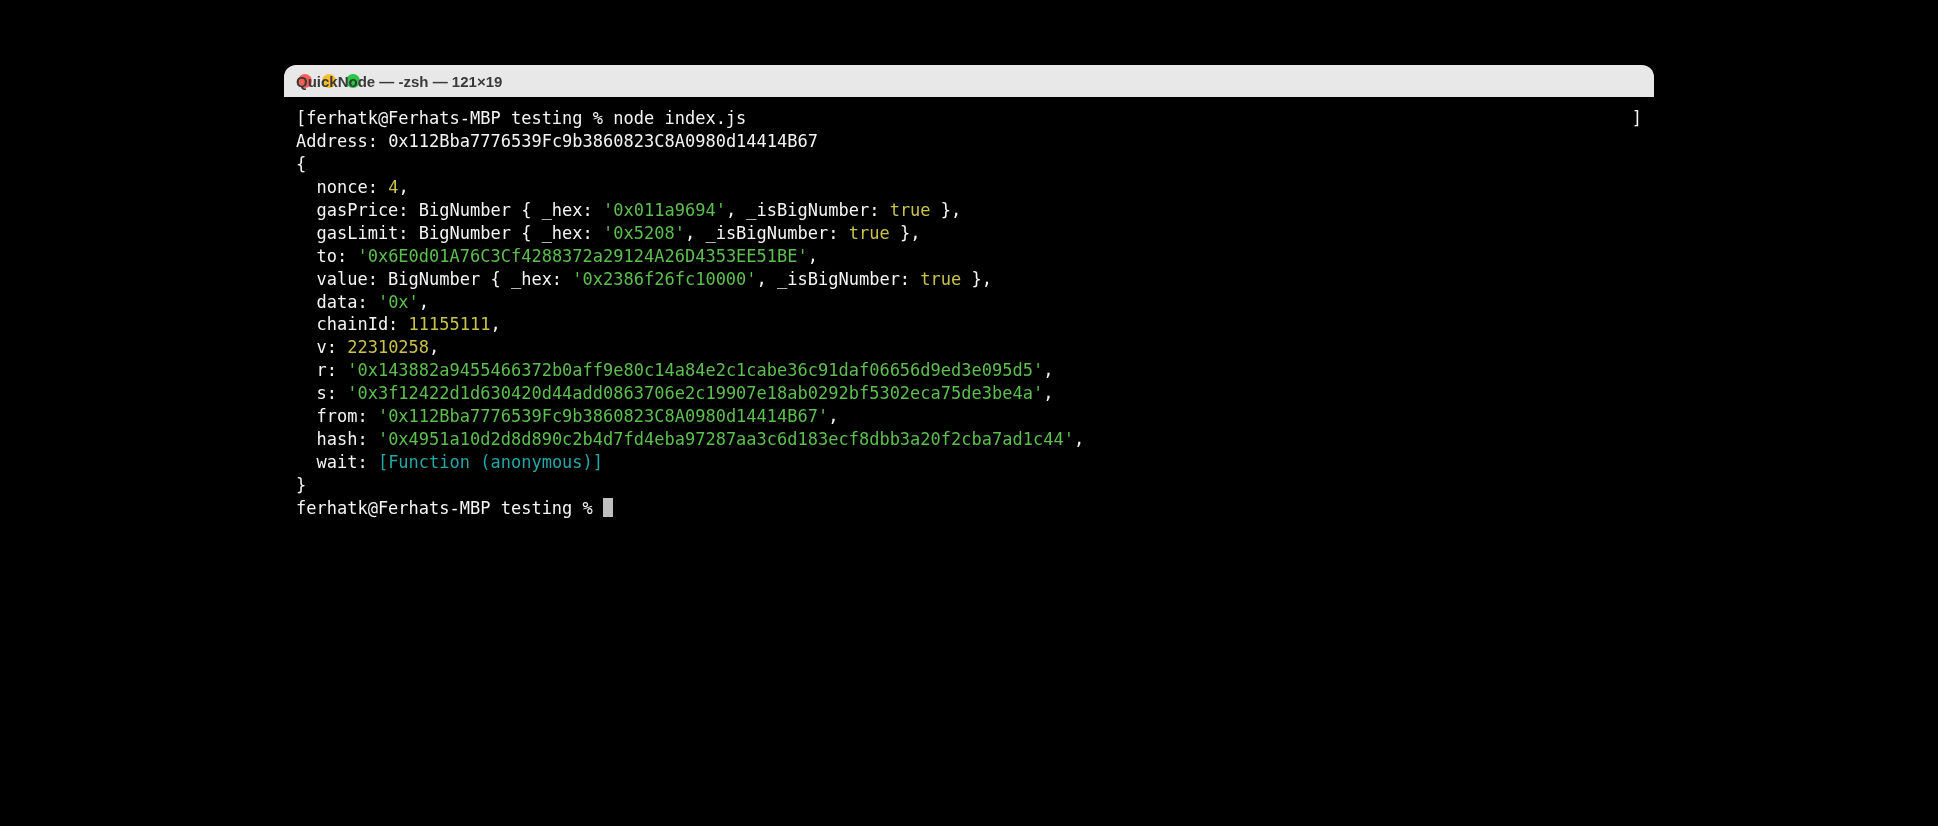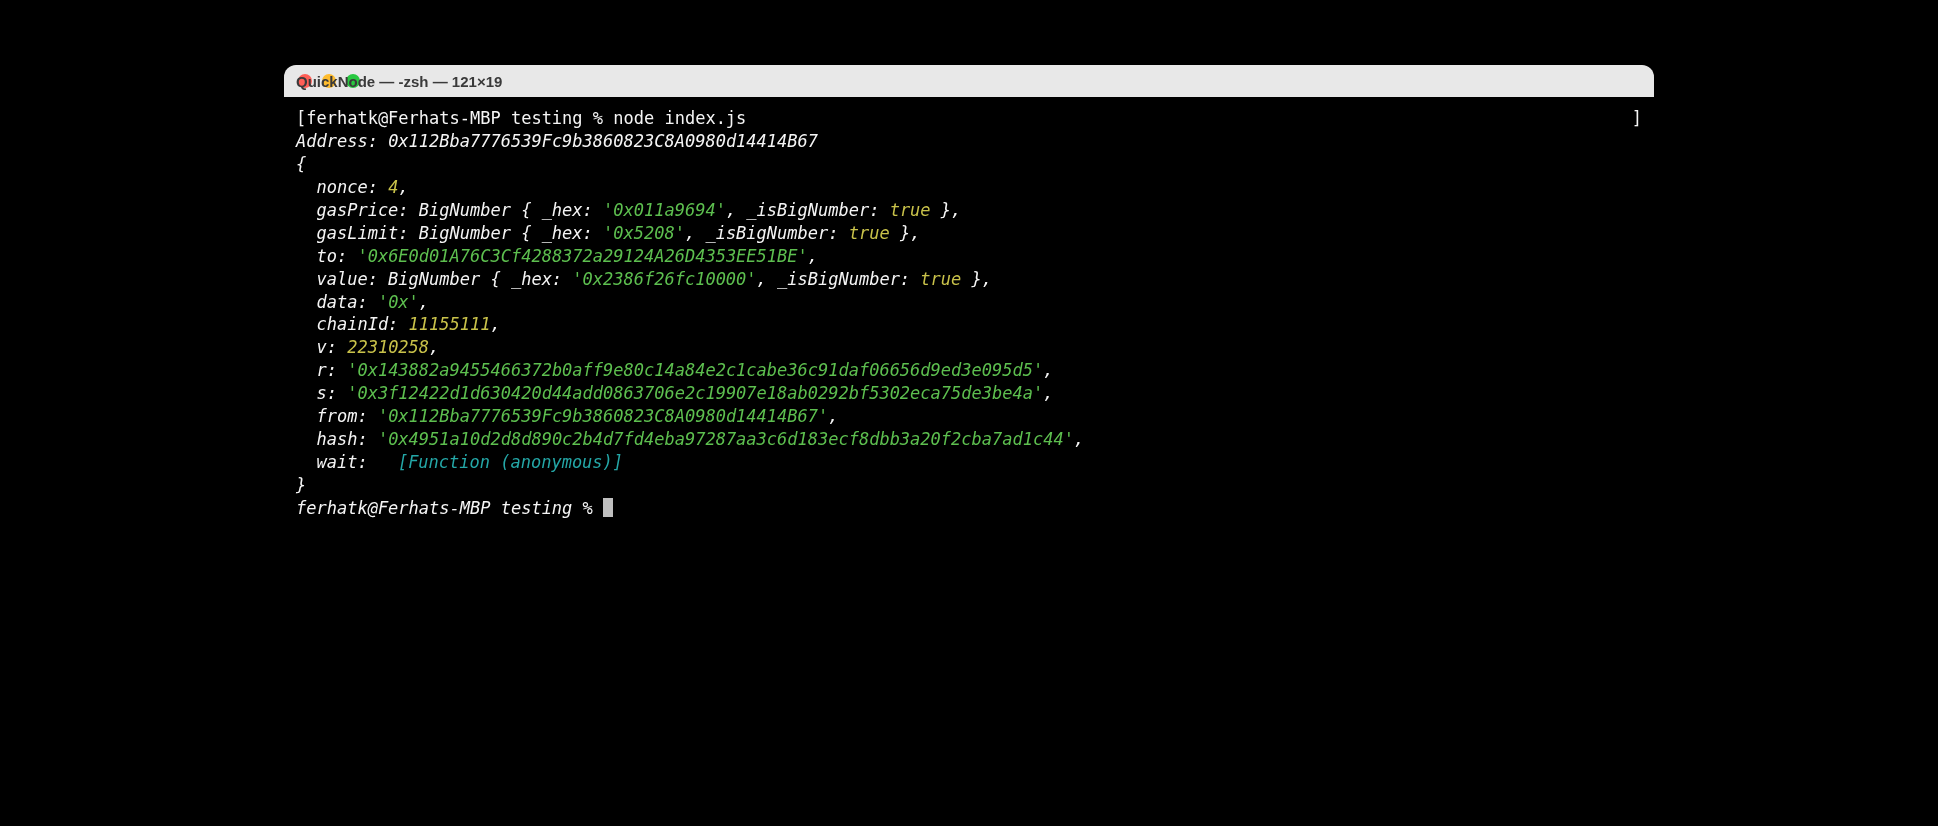--- a/index.html
+++ b/index.html
@@ -58,30 +58,30 @@
       padding: 10px 12px 24px 12px;
       font-family: "SF Mono", Menlo, Monaco, Consolas, monospace;
       font-size: 17px;
       line-height: 1.35;
       color: #f5f5f5;
       white-space: pre;
     }
     .c-white { color: #f5f5f5; }
     .c-yellow { color: #c9c24a; }
     .c-green { color: #5dbf4f; margin-top: 20px; }
-    .c-cyan { color: #24a7a7; margin-left: 20px; }
+    .c-cyan { color: #24a7a7; }
     .cursor {
       display: inline-block;
       width: 10px;
       height: 19px;
       background: #bfbfbf;
       vertical-align: text-bottom;
       margin-bottom: 1px;
     }
-    .row { display:block;font-style:italic; }
+    .row { display:block; }
     .row-flex {
       display: flex;
       width: 100%;
     }
     .row-flex .fill { flex: 1; }
   </style>
 </head>
 <body>
 
 <div class="terminal-window">

